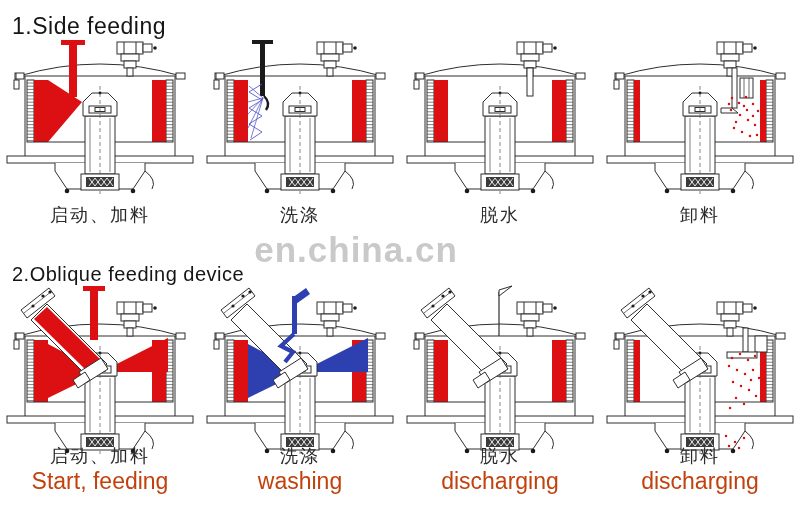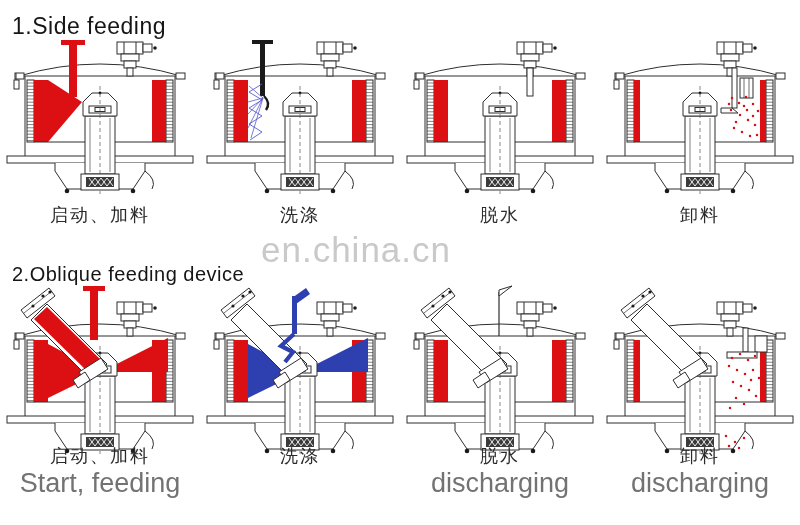--- a/index.html
+++ b/index.html
@@ -7,24 +7,24 @@
           font-family:"Liberation Sans","DejaVu Sans",sans-serif;color:#1d1d1d;}
   .sec-title{position:absolute;left:12px;font-size:23px;font-weight:500;letter-spacing:0.5px;color:#151515;}
   #title1{top:13px;}
   #title2{top:263px;font-size:20px;}
   .mrow{position:absolute;left:0;width:800px;display:flex;}
   #row1{top:40px;}
   #row2{top:284px;}
   .cell{width:200px;display:flex;flex-direction:column;align-items:center;}
   .cell svg{display:block;}
   .lbl-cn{font-size:18px;color:#2a2a2a;letter-spacing:2px;margin-top:5px;white-space:nowrap;}
-  .lbl-en{font-size:27px;color:#737373;margin-top:0px;white-space:nowrap;}
+  .lbl-en{font-size:23px;color:#c2410c;margin-top:0px;white-space:nowrap;}
   #row2 .lbl-cn{margin-top:-12px;}
   #watermark{position:absolute;top:230px;left:0;width:712px;text-align:center;
-             font-size:35px;color:#c9c9c9;letter-spacing:1px;font-weight:400;}
+             font-size:35px;color:#c9c9c9;letter-spacing:1px;font-weight:700;}
 </style>
 </head>
 <body>
 <div id="canvas">
 
   <div class="sec-title" id="title1">1.Side feeding</div>
 
   <div class="mrow" id="row1">
     <div class="cell">
       <div class="svg-holder">
@@ -622,20 +622,21 @@
             <circle cx="45" cy="8" r="1.6" fill="#1a1a1a" stroke="none"></circle>
             <circle cx="28" cy="22" r="1.6" fill="#1a1a1a" stroke="none"></circle>
             <polygon points="74,88 96,74 103,85 81,99" fill="#fff" stroke="#2e2e2e" stroke-width="1"></polygon>
             <polygon points="68,96 80,88 85,96 73,104" fill="#fff" stroke="#2e2e2e" stroke-width="1"></polygon>
             <rect x="87" y="12" width="5" height="38" fill="#2e3fb0" stroke="none" stroke-width="1"></rect>
             <polygon points="87,14 101,4 105,10 91,20" fill="#2e3fb0" stroke="none" stroke-width="1"></polygon>
             <polyline points="89,50 76,62 88,68 80,78" fill="none" stroke="#2e3fb0" stroke-width="4.2"></polyline>
           </svg>
         </div>
       <div class="lbl-cn">洗涤</div>
+      <div class="lbl-en">washing</div>
     </div>
     <div class="cell">
       <div class="svg-holder">
           <svg width="190" height="172" viewBox="0 0 190 172" xmlns="http://www.w3.org/2000/svg">
             <path d="M14,52 Q95,28 176,52" fill="none" stroke="#2e2e2e" stroke-width="1"></path>
             <line x1="14" y1="52" x2="176" y2="52" stroke="#2e2e2e" stroke-width="1"></line>
             <rect x="10" y="49" width="9" height="6" fill="#fff" stroke="#2e2e2e" stroke-width="1"></rect>
             <rect x="171" y="49" width="9" height="6" fill="#fff" stroke="#2e2e2e" stroke-width="1"></rect>
             <rect x="9" y="56" width="5" height="9" fill="#fff" stroke="#2e2e2e" stroke-width="1"></rect>
             <line x1="11" y1="49" x2="11" y2="56" stroke="#2e2e2e" stroke-width="1"></line>

